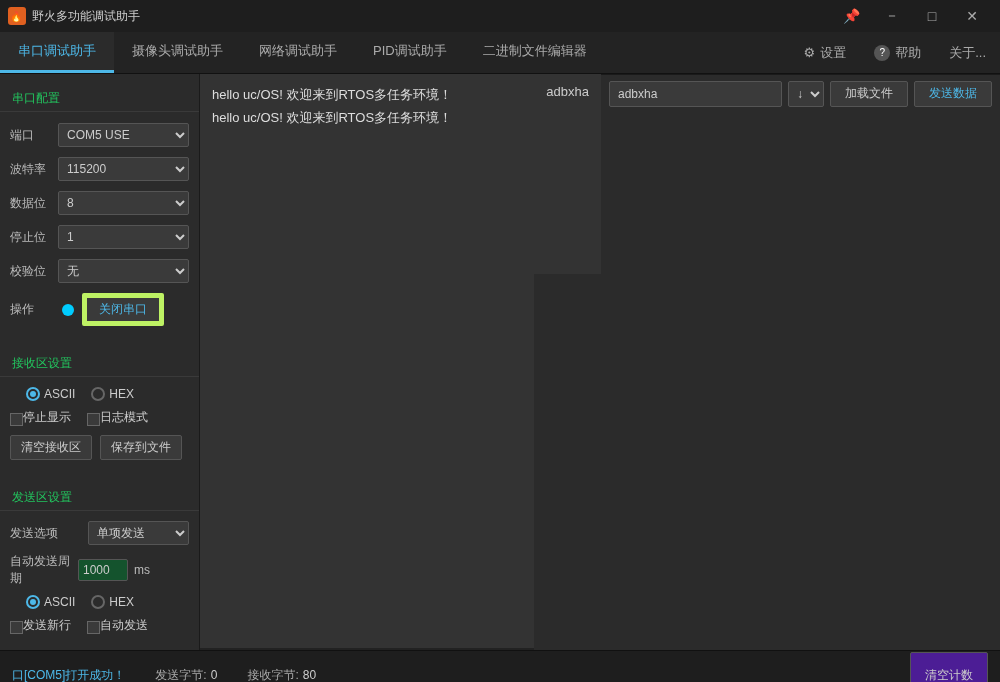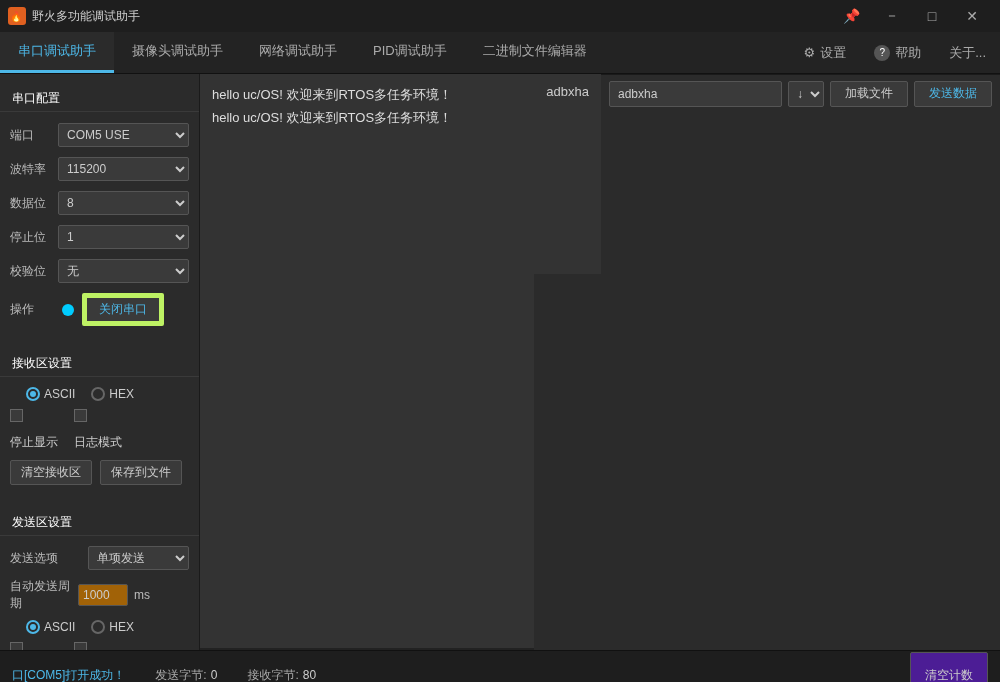--- a/index.html
+++ b/index.html
@@ -78,21 +78,21 @@
     
     #sidebar {
       width: 200px;
       background: #2b2b2b;
       border-right: 1px solid #1a1a1a;
       padding: 8px 0;
       overflow-y: auto;
       flex-shrink: 0;
     }
     .section-title {
-      color: #ffffff; font-size: 12px; padding: 8px 12px 4px 12px;
+      color: #22c55e; font-size: 12px; padding: 8px 12px 4px 12px;
       border-bottom: 1px solid #3a3a3a; margin-bottom: 6px;
     }
     .form-row {
       display: flex; align-items: center;
       padding: 5px 10px;
       gap: 4px;
     }
     .form-label {
       width: 44px; color: #bbb; font-size: 12px; flex-shrink: 0;
     }
@@ -145,21 +145,21 @@
     .radio-circle.checked::after {
       content: ''; width: 6px; height: 6px;
       border-radius: 50%; background: #4db8e8;
     }
     .radio-label { font-size: 12px; color: #ccc; }
     .checkbox-row {
       display: flex; align-items: center;
       padding: 4px 10px; gap: 16px;
     }
     .check-item {
-      display: flex; align-items: flex-start; gap: 12px; cursor: pointer; flex-direction: column;
+      display: flex; align-items: flex-end; gap: 0; cursor: pointer;
     }
     .check-box {
       width: 13px; height: 13px;
       border: 1px solid #666; background: #3a3a3a;
       flex-shrink: 0;
     }
     .check-label { font-size: 12px; color: #ccc; }
     .btn-row {
       display: flex; align-items: center;
       padding: 5px 10px; gap: 8px;
@@ -270,21 +270,21 @@
       display: flex; align-items: center;
       padding: 4px 10px; gap: 16px;
     }
     .send-opt-label { color: #bbb; font-size: 12px; width: 62px; flex-shrink: 0; }
     .send-period-row {
       display: flex; align-items: center;
       padding: 4px 10px; gap: 6px;
     }
     .period-input {
       width: 50px;
-      background: #a16207;
+      background: #14532d;
       border: 1px solid #555;
       color: #ccc;
       font-size: 12px;
       padding: 2px 4px;
       border-radius: 2px;
       height: 22px;
     }
     .period-unit { font-size: 12px; color: #bbb; }
   </style>
 </head>

